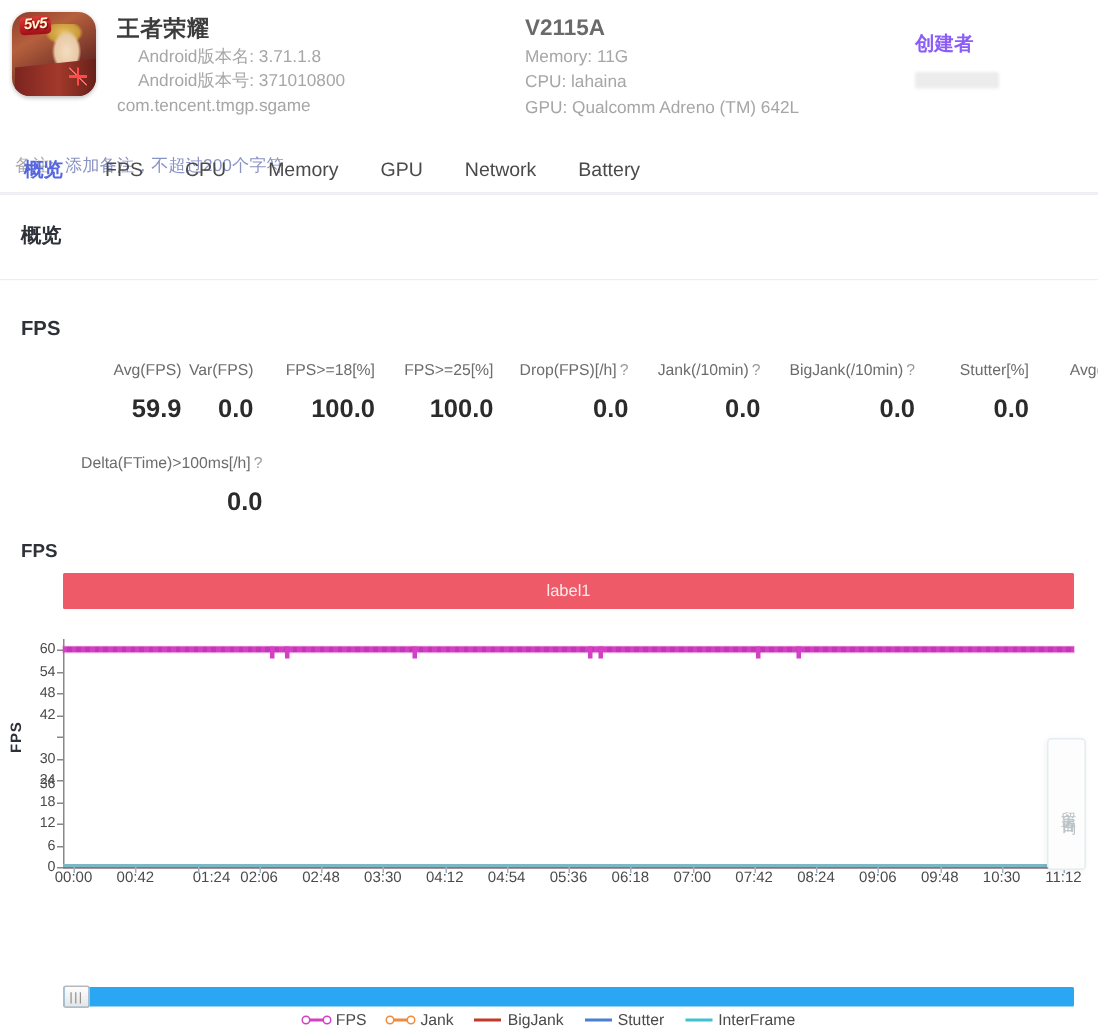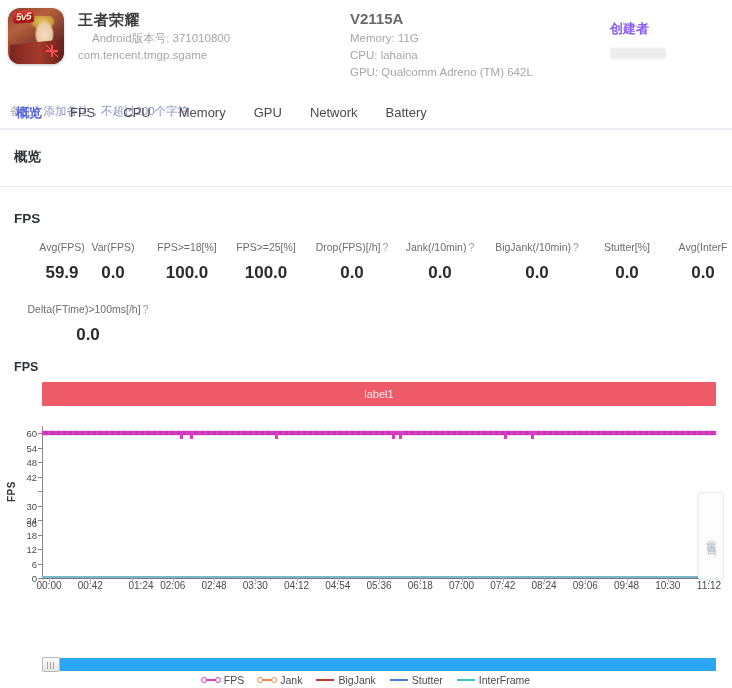--- a/index.html
+++ b/index.html
@@ -117,21 +117,21 @@
   .gap-band { height: 6px; background:#fff; }
 
   
   .fps-section { padding-top: 0; }
   .metrics {
     position: relative;
     margin-top: 14px;
     height: 62px;
   }
   .metric {
-    position: absolute; top: 0; text-align: center;
+    position: absolute; top: 0; text-align: right; margin-left: 21px;
   }
   .metric .m-label {
     font-size: 10.5px; color: #6c6c6c; line-height: 14px; white-space: nowrap;
   }
   .metric .m-q { color: #9a9a9a; margin-left: 2px; cursor: help; }
   .metric .m-val {
     margin-top: 8px;
     font-size: 17px; font-weight: 700; color: #2b2b2b; line-height: 22px;
   }
   .metrics-row2 { position: relative; height: 58px; }
@@ -252,20 +252,21 @@
 
     <div class="app-block">
       <div class="app-icon">
         <div class="face"></div>
         <div class="cloak"></div>
         <div class="badge5v5">5v5</div>
         <div class="spark"></div>
       </div>
       <div class="app-text">
         <div class="app-name">王者荣耀</div>
+        <div class="app-meta">Android版本名: 3.71.1.8</div>
         <div class="app-meta">Android版本号: 371010800</div>
         <div class="app-pkg">com.tencent.tmgp.sgame</div>
       </div>
     </div>
 
     <div class="dev-block">
       <div class="dev-model">V2115A</div>
       <div class="dev-line">Memory: 11G</div>
       <div class="dev-line">CPU: lahaina</div>
       <div class="dev-line">GPU: Qualcomm Adreno (TM) 642L</div>

